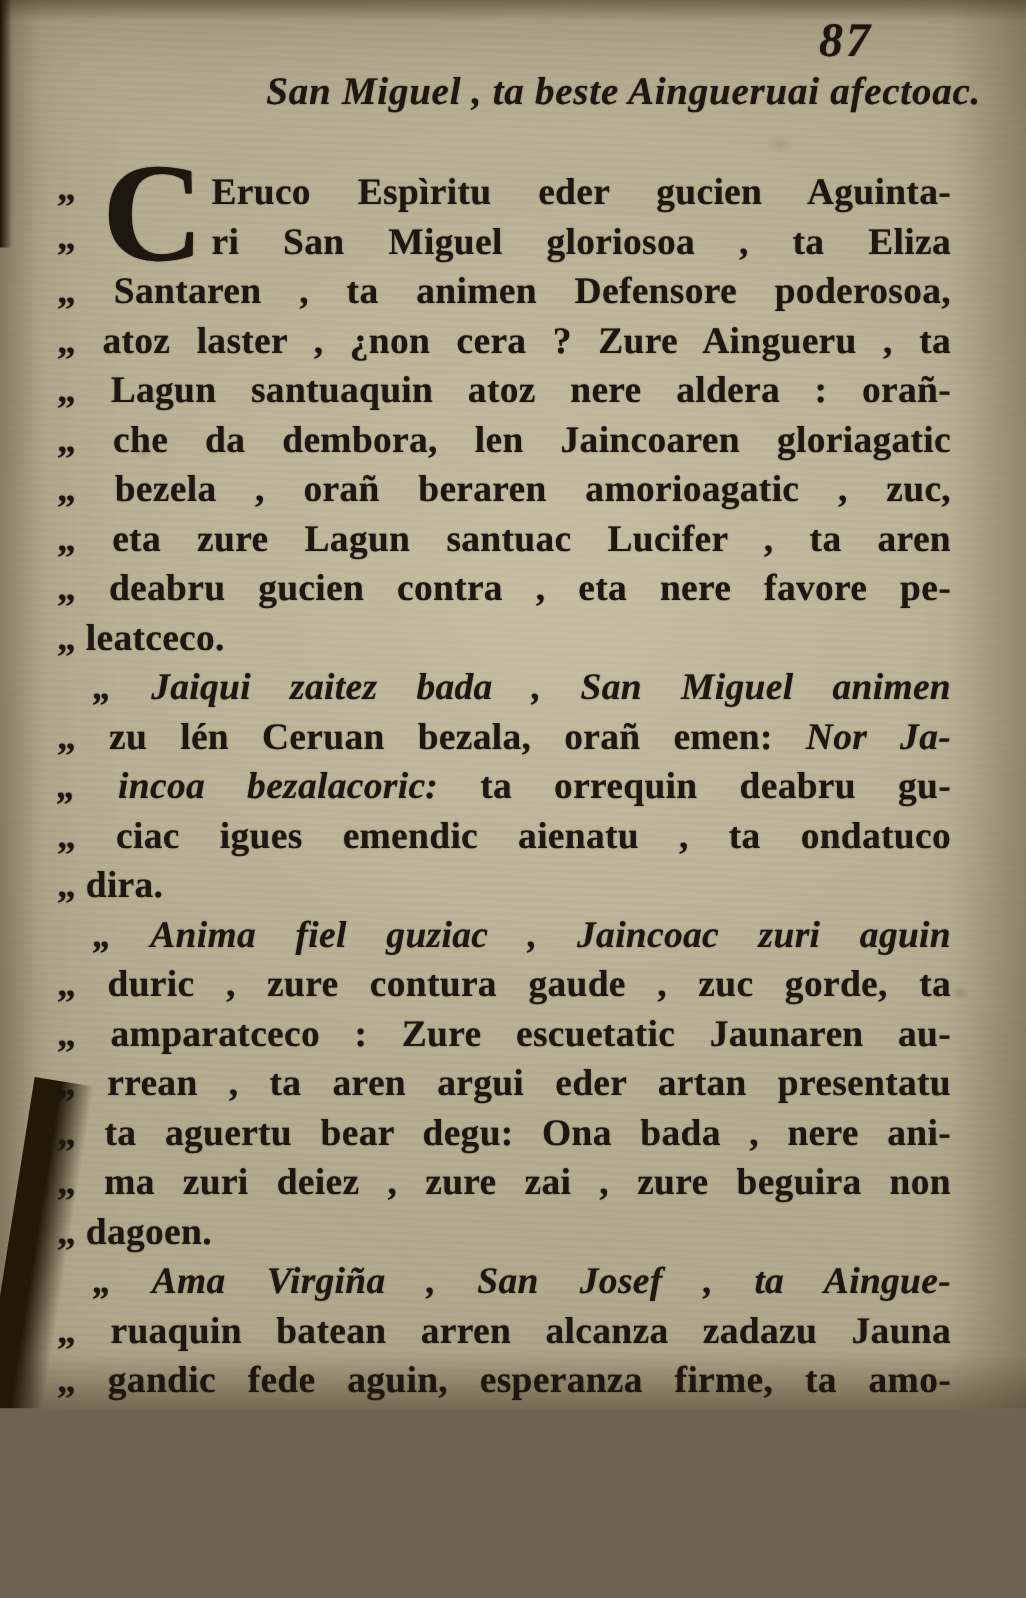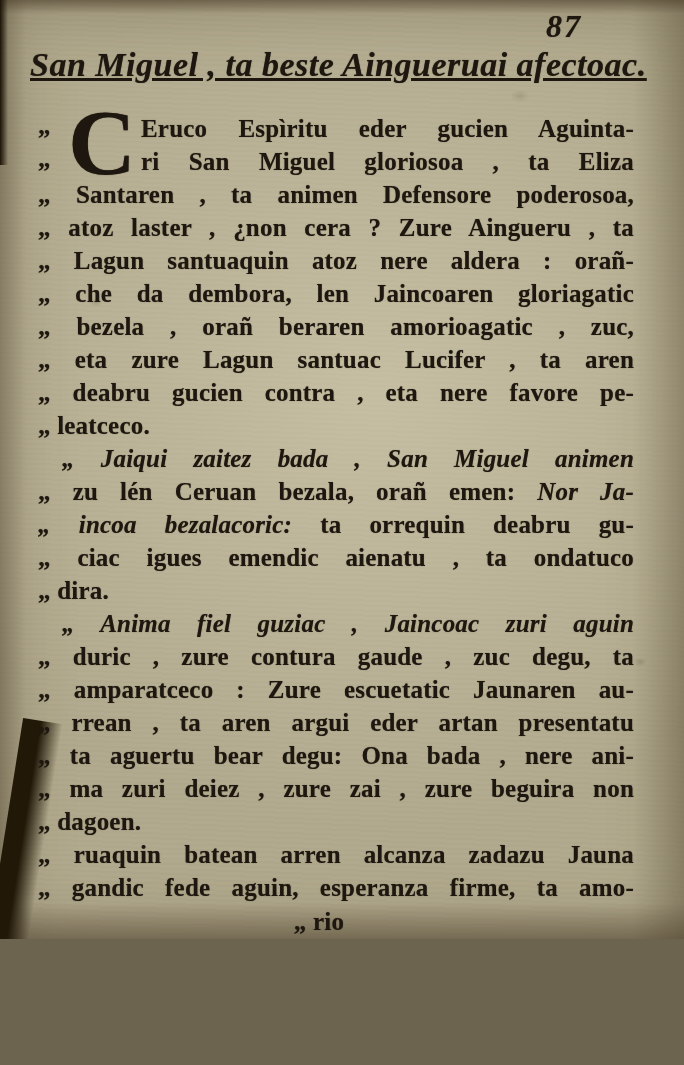--- a/index.html
+++ b/index.html
@@ -33,25 +33,24 @@
     transform: rotate(9deg); transform-origin: bottom left;
   }
   .pagenum {
     position: absolute; top: 8px; left: 546px;
     font-size: 32px; font-weight: 700; font-style: italic;
     letter-spacing: 2px;
     text-shadow: 0 0 1px rgba(25,18,8,0.6);
   }
   .header {
     position: absolute; top: 46px; left: 30px; right: 30px;
-    text-align: left;
+    text-align: right;
     font-style: italic; font-weight: 700;
-    font-size: 34px; letter-spacing: 0.5px;
+    font-size: 26px; letter-spacing: 0.5px;
     text-shadow: 0 0 1px rgba(25,18,8,0.6);
-    text-decoration: underline;
   }
   .body {
     position: absolute; top: 112px; left: 38px; right: 50px;
     font-size: 25px; font-weight: 700; letter-spacing: 0.2px;
     text-shadow: 0 0 1px rgba(25,18,8,0.55);
   }
   .para { position: relative; }
   .line {
     height: 33px; line-height: 33px; overflow: hidden;
     text-align: justify; text-align-last: justify; text-justify: inter-word;
@@ -105,28 +104,29 @@
     <div class="para">
       <div class="line indent">„ Jaiqui zaitez bada , San Miguel animen</div>
       <div class="line"><span>„ zu lén Ceruan bezala, orañ emen: </span><span class="italic">Nor Ja-</span></div>
       <div class="line"><span class="italic">„ incoa bezalacoric:</span><span> ta orrequin deabru gu-</span></div>
       <div class="line">„ ciac igues emendic aienatu , ta ondatuco</div>
       <div class="line short">„ dira.</div>
     </div>
 
     <div class="para">
       <div class="line indent">„ Anima fiel guziac , Jaincoac zuri aguin</div>
-      <div class="line">„ duric , zure contura gaude , zuc degu, ta</div>
+      <div class="line">„ duric , zure contura gaude , zuc gorde, ta</div>
       <div class="line">„ amparatceco : Zure escuetatic Jaunaren au-</div>
       <div class="line">„ rrean , ta aren argui eder artan presentatu</div>
       <div class="line">„ ta aguertu bear degu: Ona bada , nere ani-</div>
       <div class="line">„ ma zuri deiez , zure zai , zure beguira non</div>
       <div class="line short">„ dagoen.</div>
     </div>
 
     <div class="para">
+      <div class="line indent">„ Ama Virgiña , San Josef , ta Aingue-</div>
       <div class="line">„ ruaquin batean arren alcanza zadazu Jauna</div>
       <div class="line">„ gandic fede aguin, esperanza firme, ta amo-</div>
     </div>
 
     <div class="catchword">„ rio</div>
   </div>
 </div>
 
 </body></html>

